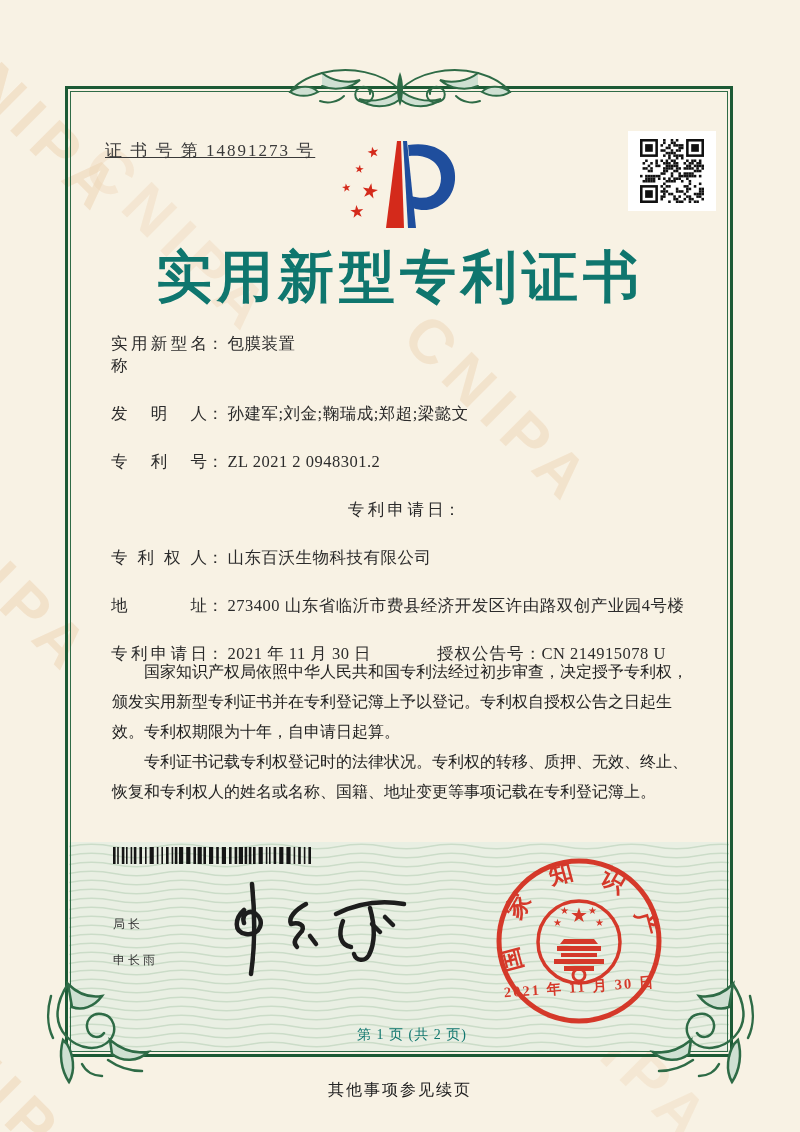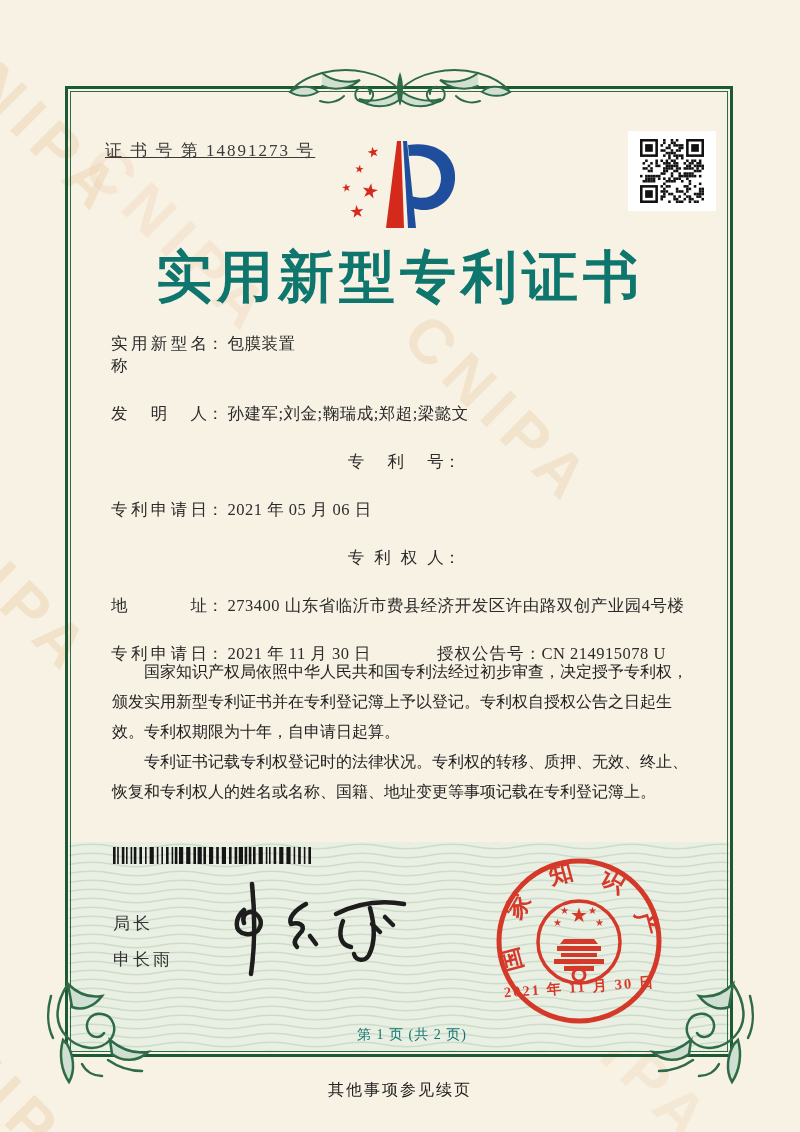--- a/index.html
+++ b/index.html
@@ -47,21 +47,21 @@
   .field-label{width:96px;flex:0 0 96px;text-align:justify;text-align-last:justify;color:#2b2b2b;}
   .field-colon{flex:0 0 auto;}
   .field-value{flex:1 1 auto;padding-left:4px;letter-spacing:.5px;}
   .field-extra-label{margin-left:66px;letter-spacing:1px;}
   .paras{position:absolute;left:112px;top:657px;width:578px;z-index:2;
     font-size:16px;line-height:30px;color:#1f1f1f;}
   .paras p{margin:0;text-indent:2em;}
   .barcode{position:absolute;left:113px;top:847px;z-index:2;}
   .issuer{position:absolute;left:113px;top:906px;z-index:2;
     font-family:"Liberation Sans","DejaVu Sans",sans-serif;
-    font-size:17px;color:#333;letter-spacing:3px;line-height:36px;}
+    font-size:12px;color:#333;letter-spacing:3px;line-height:36px;}
   .signature{position:absolute;left:218px;top:876px;z-index:3;}
   .seal{position:absolute;left:494px;top:856px;z-index:4;opacity:.92;}
   .page-no{position:absolute;left:0;top:1026px;width:800px;text-align:center;z-index:2;
     font-size:14px;letter-spacing:1px;color:#0f766e;margin-left:12px;}
   .note{position:absolute;left:0;top:1080px;width:800px;text-align:center;z-index:2;
     font-size:16px;letter-spacing:2px;color:#222;}
 </style>
 </head>
 <body>
 
@@ -357,29 +357,30 @@
       <span class="field-value">包膜装置</span>
     </div>
     <div class="field-row">
       <span class="field-label">发明人</span>
       <span class="field-colon">：</span>
       <span class="field-value">孙建军;刘金;鞠瑞成;郑超;梁懿文</span>
     </div>
     <div class="field-row">
       <span class="field-label">专利号</span>
       <span class="field-colon">：</span>
+      <span class="field-value">ZL 2021 2 0948301.2</span>
     </div>
     <div class="field-row">
       <span class="field-label">专利申请日</span>
       <span class="field-colon">：</span>
-      <span class="field-value">2021 年 05 月 06 日</span>
     </div>
     <div class="field-row">
       <span class="field-label">专利权人</span>
       <span class="field-colon">：</span>
+      <span class="field-value">山东百沃生物科技有限公司</span>
     </div>
     <div class="field-row">
       <span class="field-label">地址</span>
       <span class="field-colon">：</span>
       <span class="field-value">273400 山东省临沂市费县经济开发区许由路双创产业园4号楼</span>
     </div>
     <div class="field-row">
       <span class="field-label">专利申请日</span>
       <span class="field-colon">：</span>
       <span class="field-value"><span class="">2021 年 11 月 30 日</span><span class="field-extra-label">授权公告号</span><span class="field-colon">：</span><span class="">CN 214915078 U</span></span>

